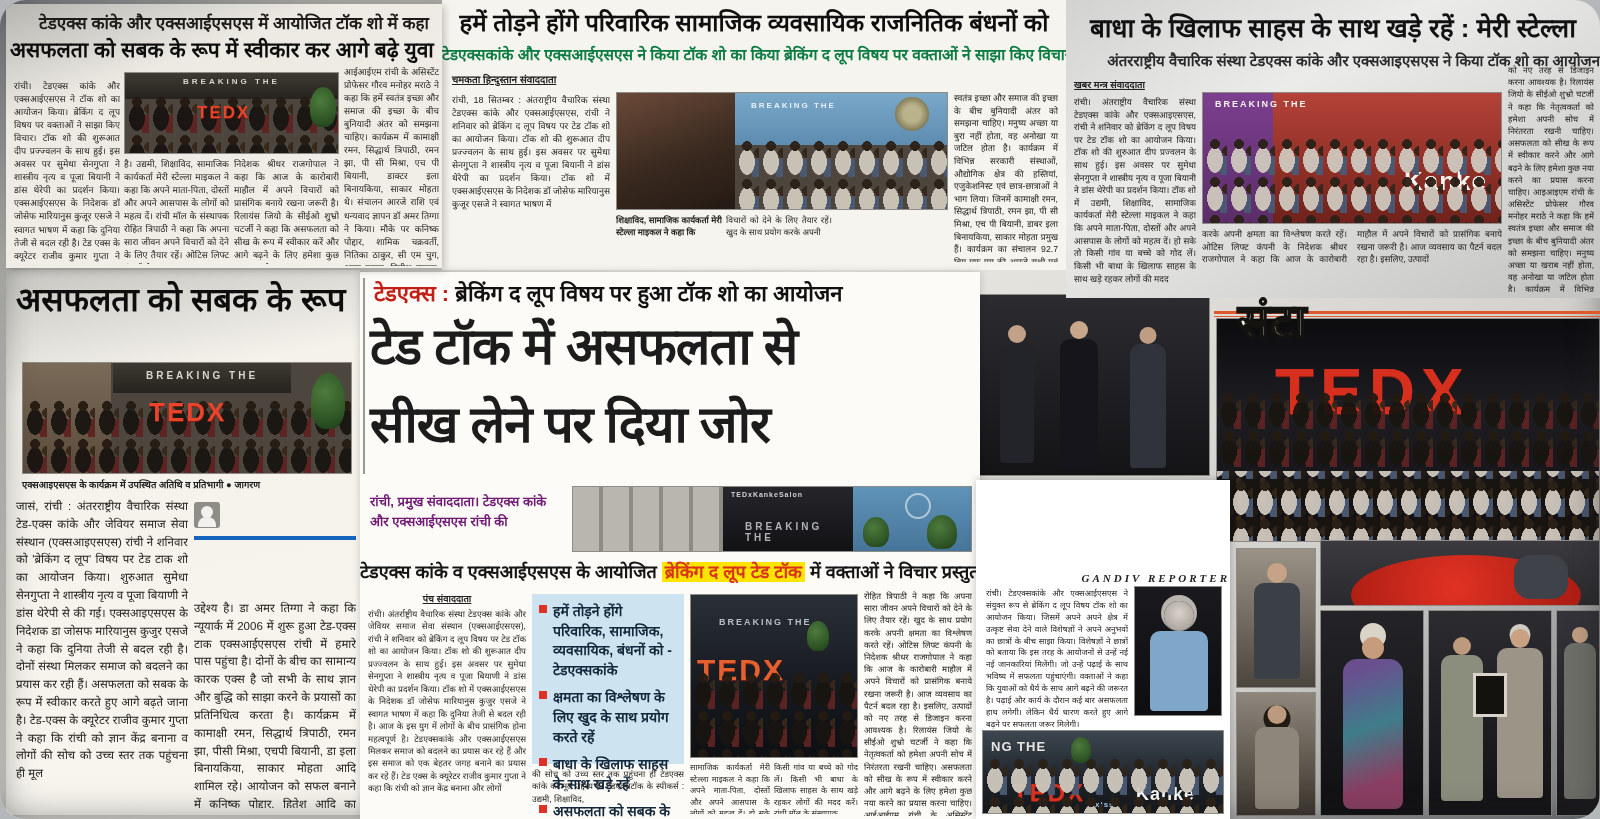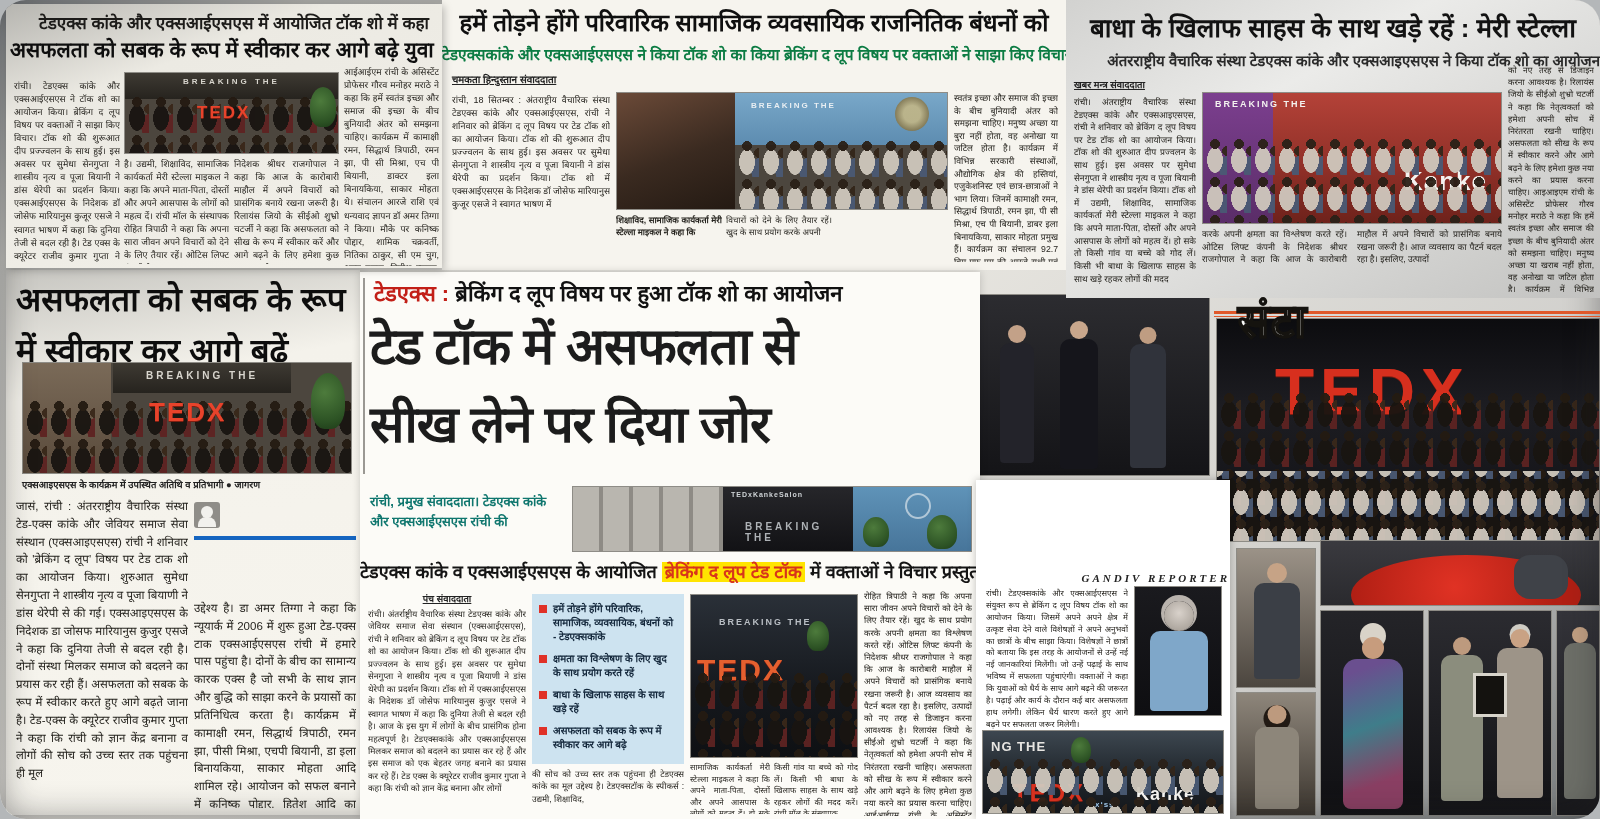--- a/index.html
+++ b/index.html
@@ -89,30 +89,30 @@
   .ml-pull .icon::after{content:"";position:absolute;left:4px;top:15px;width:18px;height:10px;border-radius:8px 8px 0 0;background:#f2f1ed;}
   .ml-pull .ptxt{font-size:12.5px;font-weight:800;line-height:1.5;color:#1b1b1b;}
   .ml-c2{left:188px;top:330px;width:162px;height:208px;font-size:11.5px;line-height:1.55;}
 
   
   .ct{left:360px;top:272px;width:620px;height:547px;background:#fcfbf7;z-index:3;box-shadow:0 0 8px rgba(0,0,0,.18);}
   .ct-vline{position:absolute;left:3px;top:6px;width:2px;height:196px;background:#9a9893;}
   .ct-kicker{position:absolute;left:14px;top:5px;font-size:22px;font-weight:800;white-space:nowrap;color:#111;}
   .ct-kicker .red{color:#c21f17;}
   .ct-head{position:absolute;left:10px;top:36px;font-size:51px;font-weight:900;line-height:1.52;color:#1c1c1c;white-space:nowrap;letter-spacing:-1px;}
-  .ct-byline{position:absolute;left:10px;top:220px;width:198px;font-size:13px;font-weight:700;line-height:1.5;color:#0f766e;}
+  .ct-byline{position:absolute;left:10px;top:220px;width:198px;font-size:13px;font-weight:700;line-height:1.5;color:#701a75;}
   .ct-bphoto{left:212px;top:214px;width:400px;height:66px;}
   .ct-strip{position:absolute;left:0;right:0;top:287px;text-align:left;font-size:18px;font-weight:800;color:#141414;white-space:nowrap;overflow:hidden;}
   .ct-strip .hl{background:#ffe400;color:#d8341b;padding:0 3px;}
   .ct-subbyline{position:absolute;left:8px;top:320px;width:158px;text-align:center;font-size:9.5px;font-weight:800;text-decoration:underline;color:#222;}
   .ct-c1{left:8px;top:336px;width:158px;height:204px;font-size:8.6px;}
   .ct-box{position:absolute;left:172px;top:322px;width:152px;height:170px;background:#cde3f0;padding:8px 7px;}
   .ct-box .bullet{display:flex;margin-bottom:8px;}
   .ct-box .sq{flex:0 0 8px;width:8px;height:8px;background:#e03127;margin:3px 6px 0 0;}
-  .ct-box .btxt{font-size:10px;font-weight:800;line-height:1.4;color:#14283c;}
+  .ct-box .btxt{font-size:14px;font-weight:800;line-height:1.4;color:#14283c;}
   .ct-belowbox{left:172px;top:496px;width:152px;height:46px;font-size:8.5px;}
   .ct-photo{left:330px;top:322px;width:168px;height:164px;}
   .ct-cap1{left:330px;top:490px;width:80px;height:52px;font-size:8px;}
   .ct-cap2{left:414px;top:490px;width:84px;height:52px;font-size:8px;}
   .ct-cr{left:504px;top:318px;width:108px;height:226px;font-size:8.4px;}
 
   
   .phA{left:976px;top:294px;width:234px;height:182px;background:linear-gradient(#2c2c30,#141417);}
   .phB{left:1216px;top:318px;width:384px;height:224px;background:linear-gradient(#0c0c0f,#1d1d22 40%,#101014);}
   .phRound{left:1320px;top:540px;width:280px;height:66px;background:linear-gradient(#3a3a3f,#2a2a2e);}
@@ -186,21 +186,20 @@
       <div class="plant" style="right:2px;top:14px;width:26px;height:40px;"></div>
     </div>
     <div class="bcol abs tl-c2">है। उद्यमी, शिक्षाविद, सामाजिक कार्यकर्ता मेरी स्टेल्ला माइकल ने कहा कि अपने माता-पिता, दोस्तों और अपने आसपास के लोगों को महत्व दें। रांची मॉल के संस्थापक रोहित त्रिपाठी ने कहा कि अपना सारा जीवन अपने विचारों को देने के लिए तैयार रहें। ओटिस लिफ्ट कंपनी के</div>
     <div class="bcol abs tl-c3">निदेशक श्रीधर राजगोपाल ने कहा कि आज के कारोबारी माहौल में अपने विचारों को प्रासंगिक बनाये रखना जरूरी है। रिलायंस जियो के सीईओ शुभ्रो चटर्जी ने कहा कि असफलता को सीख के रूप में स्वीकार करें और आगे बढ़ने के लिए हमेशा कुछ नया करने का प्रयास करना चाहिए।</div>
     <div class="bcol abs tl-c4">आईआईएम रांची के असिस्टेंट प्रोफेसर गौरव मनोहर मराठे ने कहा कि हमें स्वतंत्र इच्छा और समाज की इच्छा के बीच बुनियादी अंतर को समझना चाहिए। कार्यक्रम में कामाक्षी रमन, सिद्धार्थ त्रिपाठी, रमन झा, पी सी मिश्रा, एच पी बियानी, डाक्टर इला बिनायकिया, साकार मोहता थे। संचालन आरजे राशि एवं धन्यवाद ज्ञापन डॉ अमर तिग्गा ने किया। मौके पर कनिष्क पोद्दार, शामिक चक्रवर्ती, नितिका ठाकुर, सी एम चुग, अनूप प्रसाद, नितीश स्वरूप, अमित कुमार, श्रुति सहाय, प्रवीण राजगढ़िया आदि उपस्थित थे।</div>
   </section>
 
   <section class="clip ml">
     <h1 class="ml-head">
       <span>असफलता को सबक के रूप</span><br>
-      <span>में स्वीकार कर आगे बढ़ें</span>
     </h1>
     <div class="ph ml-photo">
       <div class="signband" style="left:90px;right:60px;height:30px;font-size:10px;padding-top:7px;"><span>BREAKING THE</span></div>
       <div class="abs" style="left:0;top:0;width:88px;height:100%;background:linear-gradient(#7a6a58,#594a3b);"></div>
       <div class="people" style="left:0;right:0;bottom:0;height:74px;"></div>
       <span class="redletters" style="left:126px;top:34px;font-size:26px;">TEDX</span>
       <div class="plant" style="right:6px;top:10px;width:34px;height:56px;"></div>
     </div>
     <div class="ml-cap">एक्सआइएसएस के कार्यक्रम में उपस्थित अतिथि व प्रतिभागी ● जागरण</div>
     <div class="bcol abs ml-c1">जासं, रांची : अंतरराष्ट्रीय वैचारिक संस्था टेड-एक्स कांके और जेवियर समाज सेवा संस्थान (एक्सआइएसएस) रांची ने शनिवार को 'ब्रेकिंग द लूप' विषय पर टेड टाक शो का आयोजन किया। शुरुआत सुमेधा सेनगुप्ता ने शास्त्रीय नृत्य व पूजा बियाणी ने डांस थेरेपी से की गई। एक्सआइएसएस के निदेशक डा जोसफ मारियानुस कुजुर एसजे ने कहा कि दुनिया तेजी से बदल रही है। दोनों संस्था मिलकर समाज को बदलने का प्रयास कर रही हैं। असफलता को सबक के रूप में स्वीकार करते हुए आगे बढ़ते जाना है। टेड-एक्स के क्यूरेटर राजीव कुमार गुप्ता ने कहा कि रांची को ज्ञान केंद्र बनाना व लोगों की सोच को उच्च स्तर तक पहुंचना ही मूल</div>

